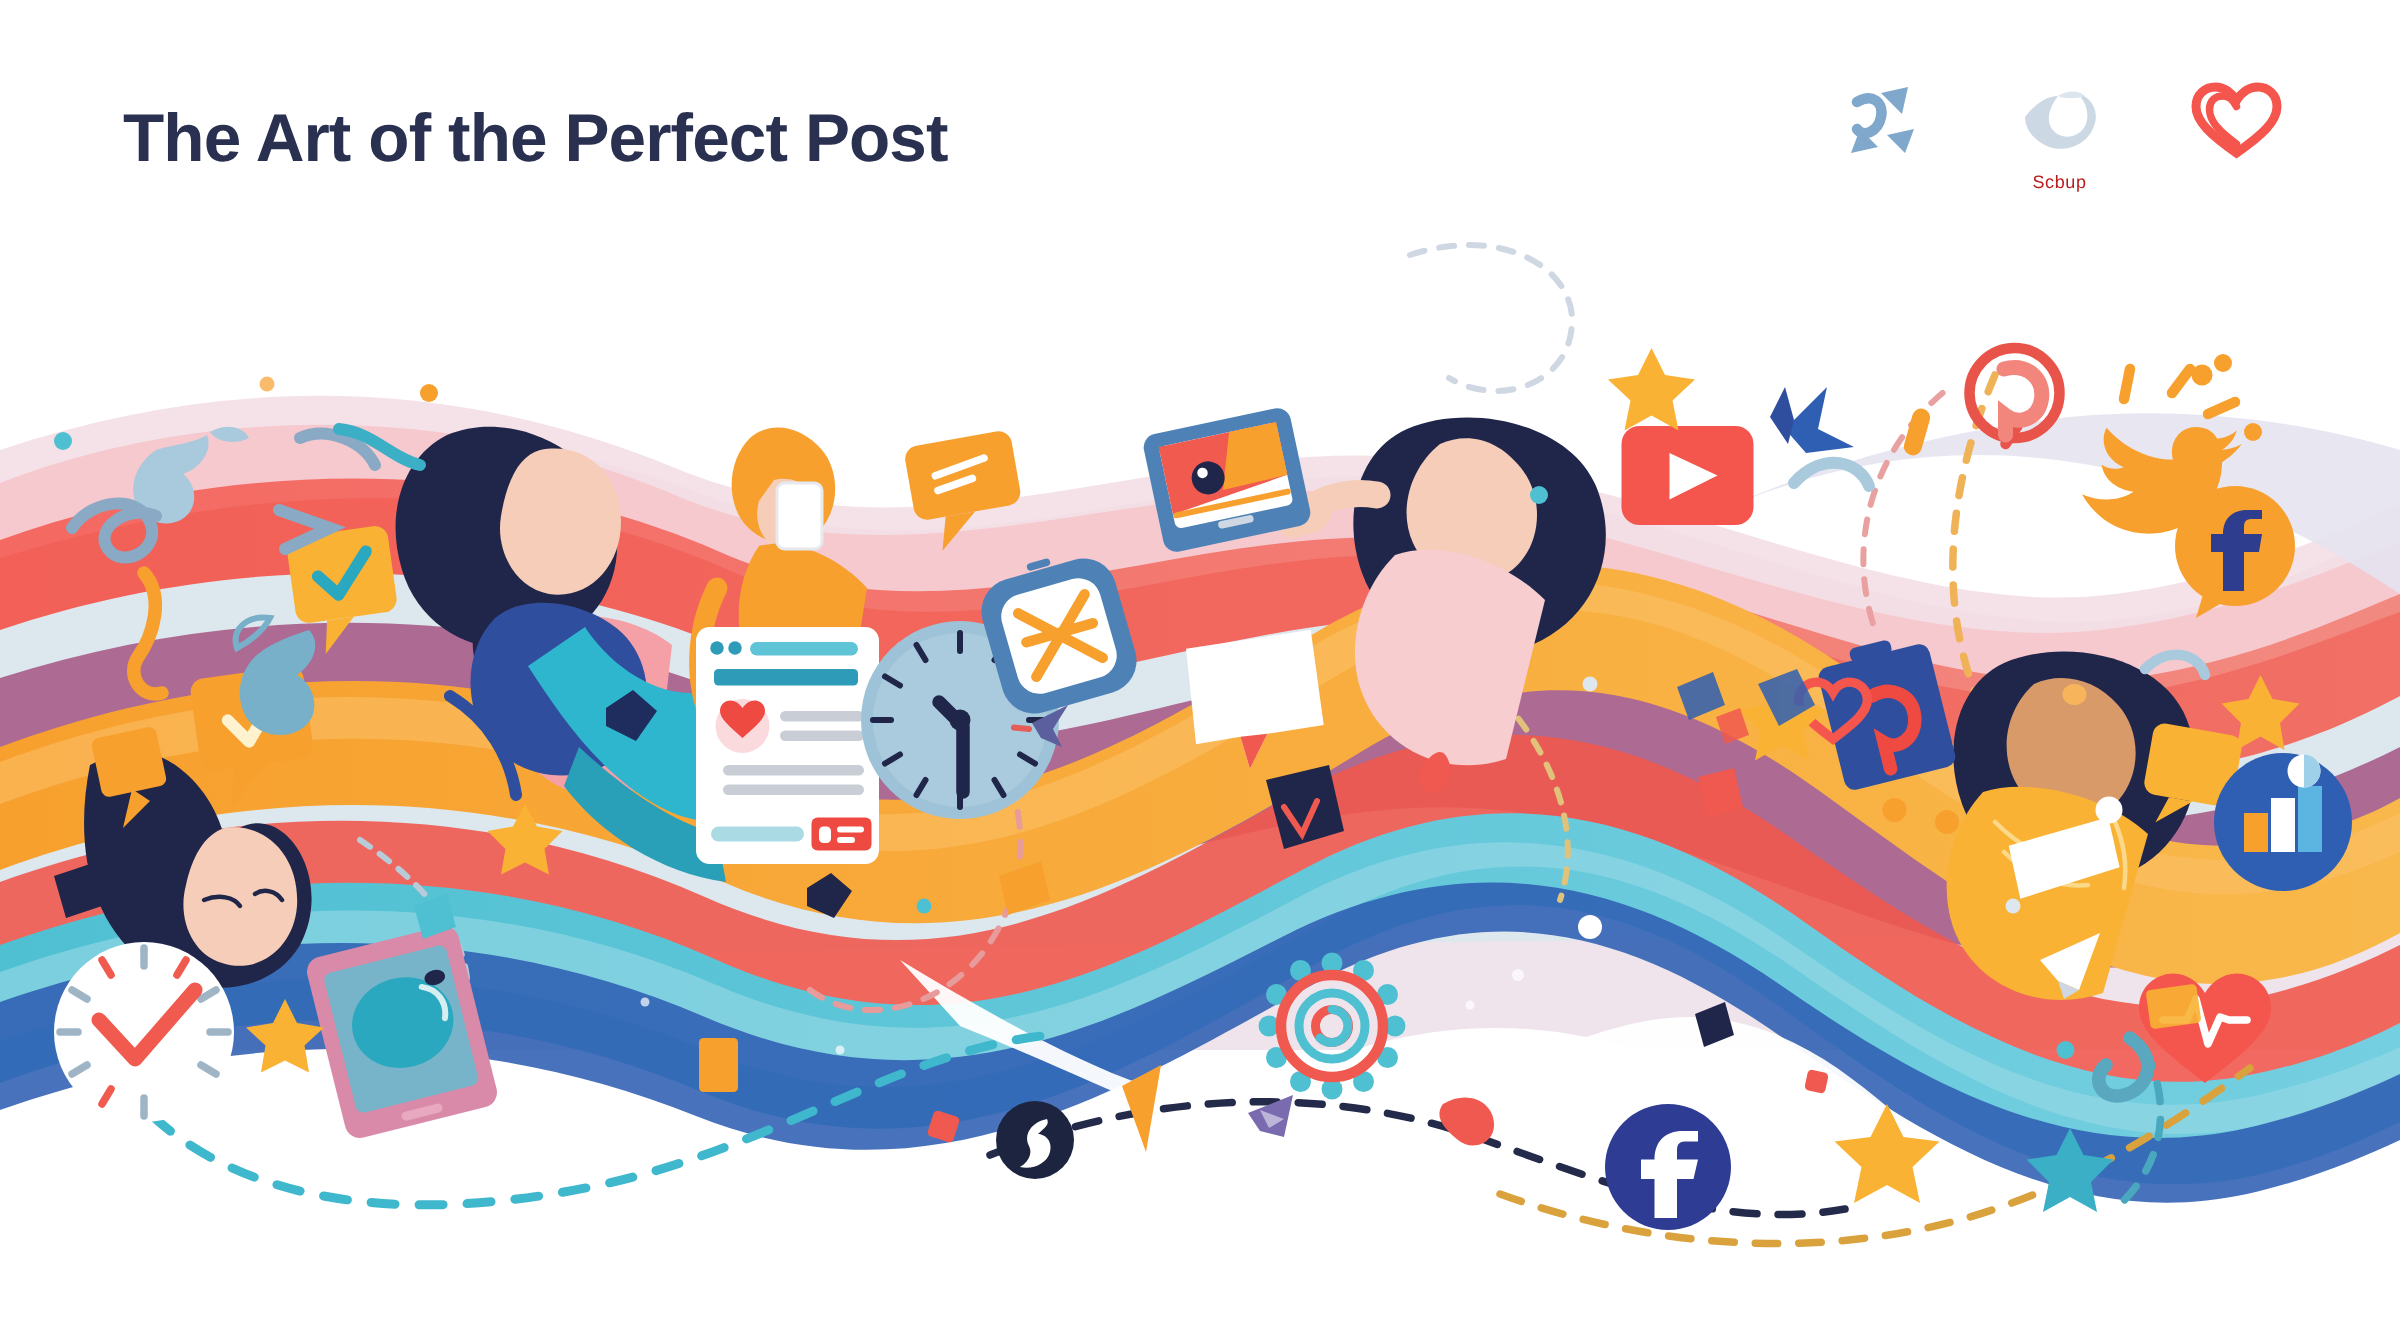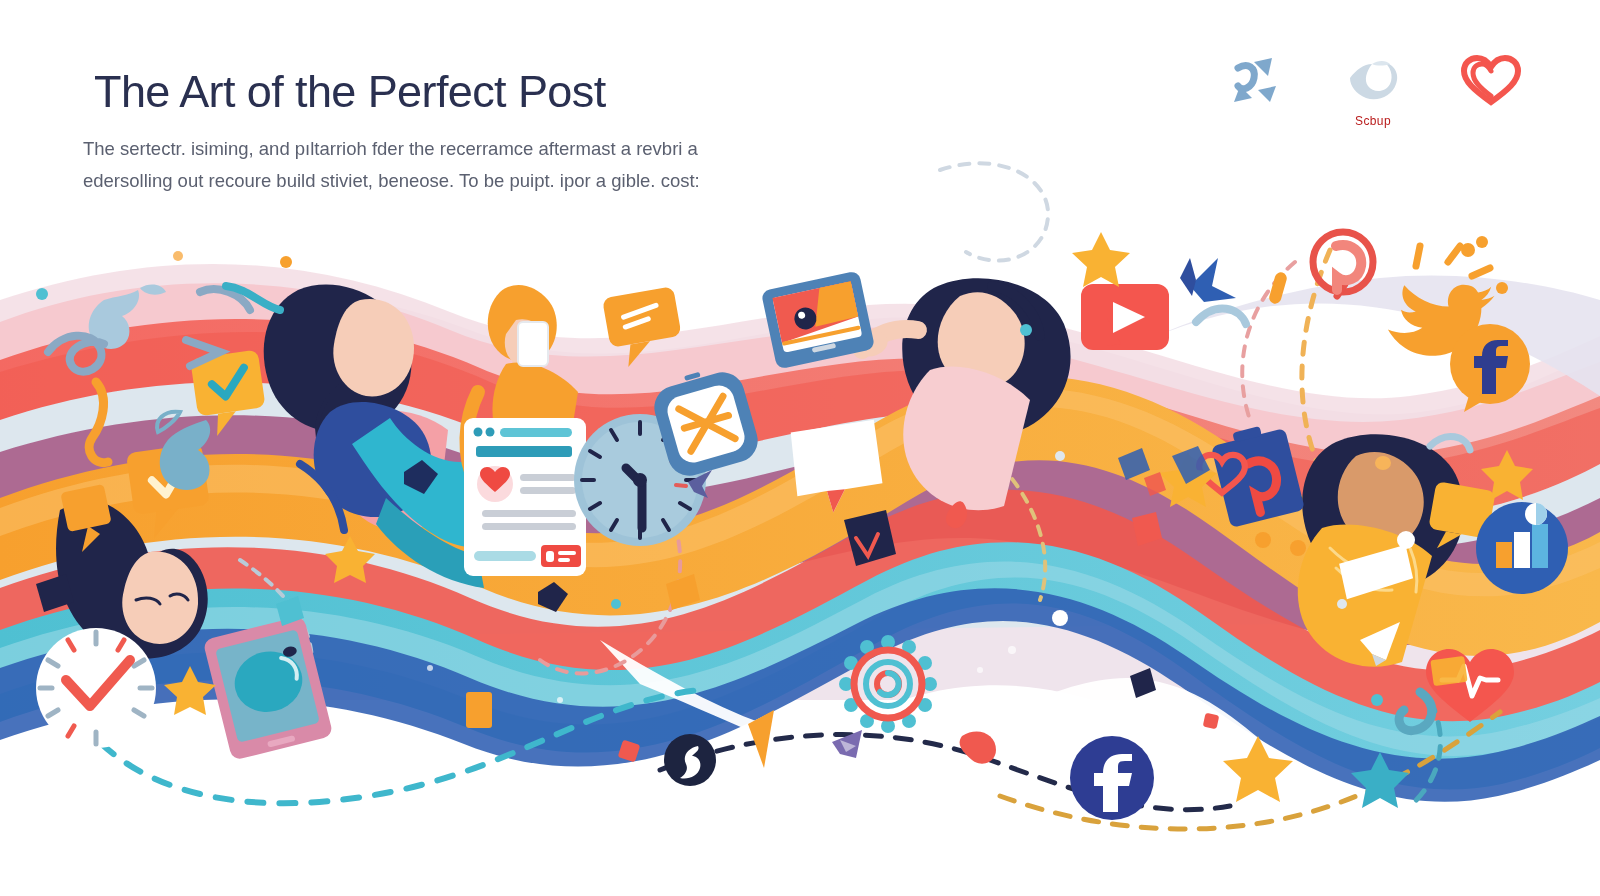--- a/index.html
+++ b/index.html
@@ -16,22 +16,22 @@
     background:#ffffff;
     overflow:hidden;
   }
 
   
   #header {
     position:absolute; left:0; top:0; width:1600px; height:230px;
     z-index:40; pointer-events:none;
   }
   #title {
-    position:absolute; left:94px; top:66px;
-    font-size:45px; font-weight:400; letter-spacing:-0.6px;
+    position:absolute; left:82px; top:66px;
+    font-size:45px; font-weight:700; letter-spacing:-0.6px;
     color:#2a3050; white-space:nowrap;
     font-family:"Liberation Sans", sans-serif;
   }
   #subtitle {
     position:absolute; left:83px; top:133px; width:820px;
     font-size:18.5px; line-height:32px; color:#5b6070; font-weight:400;
   }
   #subtitle .ln { display:block; white-space:nowrap; }
 
   
@@ -565,24 +565,20 @@
         <circle cx="430" cy="668" r="3"></circle>
             <circle cx="560" cy="700" r="3"></circle>
       </g>
 
     </g>
   </svg>
   </div>
 
   <div id="header">
     <h1 id="title">The Art of the Perfect Post</h1>
-    <p id="subtitle">
-      <span class="ln">The sertectr. isiming, and pıltarrioh fder the recerramce aftermast a revbri a</span>
-      <span class="ln">edersolling out recoure build stiviet, beneose. To be puipt. ipor a gible. cost:</span>
-    </p>
   </div>
 
   <div id="top-icons">
 
     <div class="top-icon">
       <svg width="62" height="60" viewBox="0 0 62 60">
         <path d="M14,16 C24,10 32,16 30,26 C28,36 18,40 14,34" fill="none" stroke="#7fa8cc" stroke-width="7" stroke-linecap="round"></path>
         <path d="M30,10 L48,6 L44,24 Z" fill="#7fa8cc"></path>
         <path d="M16,34 L10,50 L28,46 Z" fill="#7fa8cc"></path>
         <path d="M34,38 L52,34 L46,50 Z" fill="#7fa8cc"></path>

